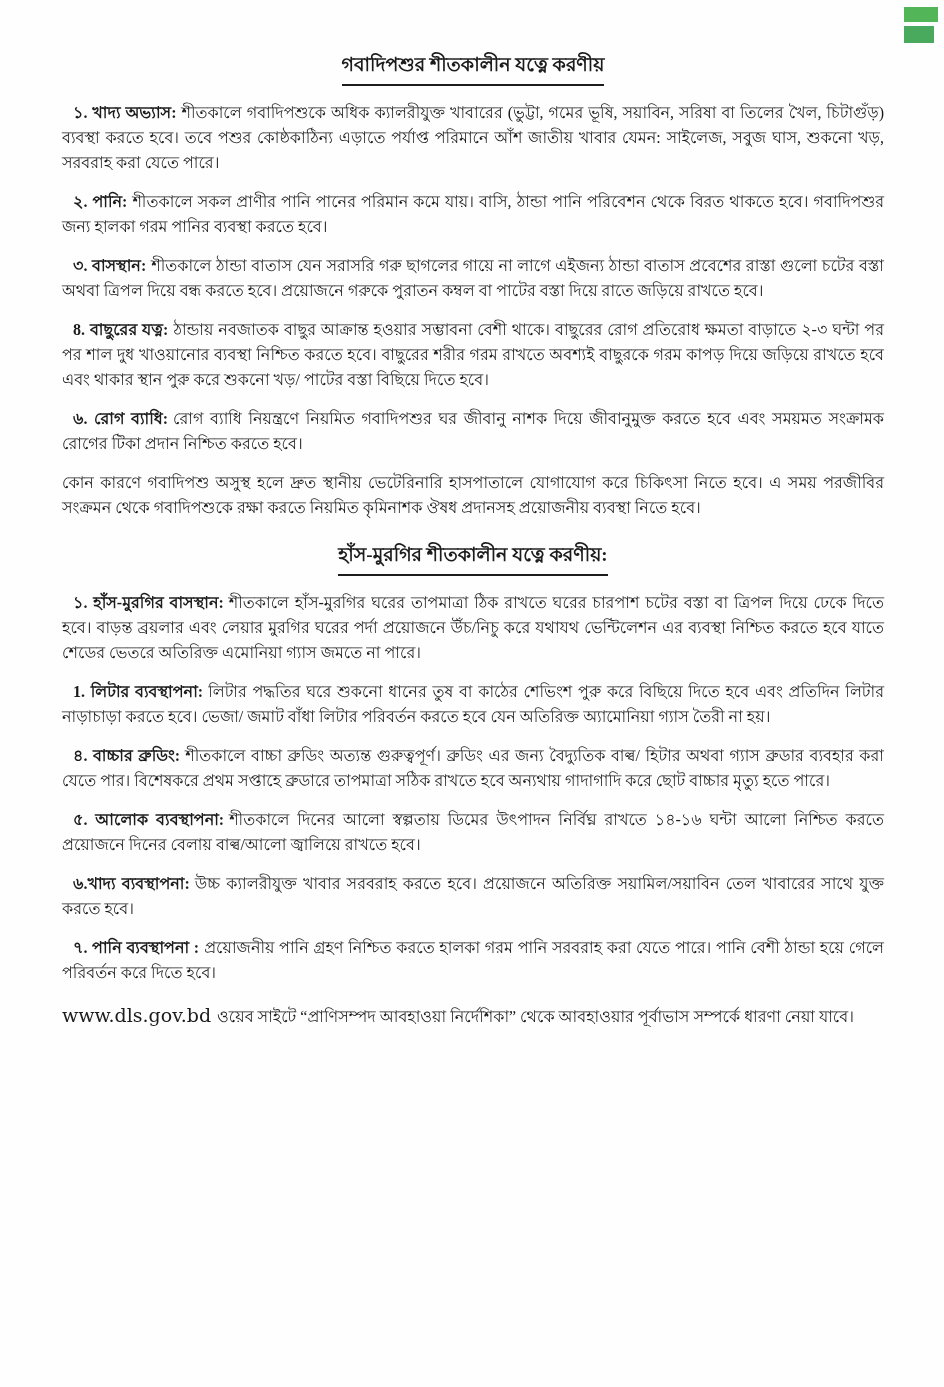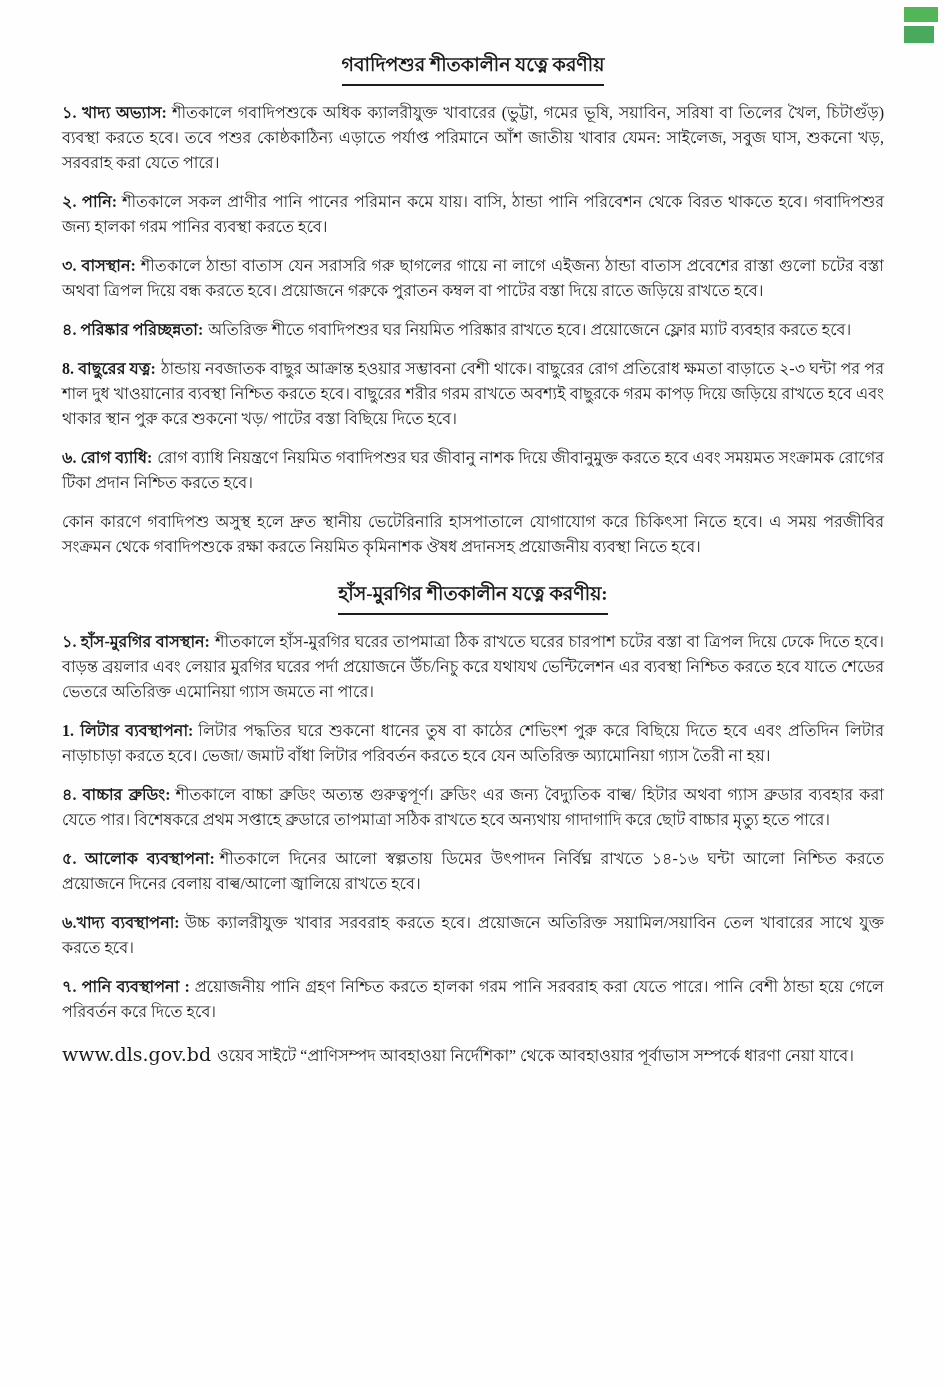--- a/index.html
+++ b/index.html
@@ -30,21 +30,21 @@
     padding-bottom: 2px;
   }
   .sec2 .section-title-wrap { margin-top: 20px; }
 
   p.item, p.closing {
     margin: 0 0 14px 0;
     font-size: 16px;
     line-height: 25px;
     text-align: justify;
   }
-  p.item b { margin-right: 5px; }
+  p.item b { margin-right: 5px; margin-left: 11px; }
 
   .footer-line {
     margin-top: 18px;
     font-size: 16px;
     line-height: 25px;
   }
   .weblink {
     font-family: "DejaVu Serif", "Liberation Serif", serif;
     font-size: 19px;
     color: #1c1c1c;
@@ -96,23 +96,20 @@
     <p class="item">
       <b>১. খাদ্য অভ্যাস:</b><span>শীতকালে গবাদিপশুকে অধিক ক্যালরীযুক্ত খাবারের (ভুট্টা, গমের ভূষি, সয়াবিন, সরিষা বা তিলের খৈল, চিটাগুঁড়) ব্যবস্থা করতে হবে। তবে পশুর কোষ্ঠকাঠিন্য এড়াতে পর্যাপ্ত পরিমানে আঁশ জাতীয় খাবার যেমন: সাইলেজ, সবুজ ঘাস, শুকনো খড়, সরবরাহ করা যেতে পারে।</span>
     </p>
     <p class="item">
       <b>২. পানি:</b><span>শীতকালে সকল প্রাণীর পানি পানের পরিমান কমে যায়। বাসি, ঠান্ডা পানি পরিবেশন থেকে বিরত থাকতে হবে। গবাদিপশুর জন্য  হালকা গরম পানির ব্যবস্থা করতে হবে।</span>
     </p>
     <p class="item">
       <b>৩. বাসস্থান:</b><span>শীতকালে ঠান্ডা বাতাস যেন সরাসরি গরু ছাগলের গায়ে না লাগে এইজন্য ঠান্ডা বাতাস প্রবেশের রাস্তা গুলো চটের বস্তা অথবা ত্রিপল দিয়ে বন্ধ করতে হবে। প্রয়োজনে গরুকে পুরাতন কম্বল বা পাটের বস্তা দিয়ে রাতে জড়িয়ে রাখতে হবে।</span>
     </p>
     <p class="item">
-      <b>৪. পরিষ্কার পরিচ্ছন্নতা:</b><span>অতিরিক্ত শীতে গবাদিপশুর ঘর নিয়মিত পরিষ্কার রাখতে হবে। প্রয়োজেনে ফ্লোর ম্যাট ব্যবহার করতে হবে।</span>
-    </p>
-    <p class="item">
       <b>8. বাছুরের যত্ন:</b><span>ঠান্ডায় নবজাতক বাছুর আক্রান্ত হওয়ার সম্ভাবনা বেশী থাকে। বাছুরের রোগ প্রতিরোধ ক্ষমতা বাড়াতে  ২-৩ ঘন্টা পর পর শাল দুধ খাওয়ানোর ব্যবস্থা নিশ্চিত করতে হবে। বাছুরের শরীর গরম রাখতে অবশ্যই বাছুরকে গরম কাপড় দিয়ে জড়িয়ে রাখতে হবে এবং থাকার স্থান পুরু করে শুকনো খড়/ পাটের বস্তা বিছিয়ে দিতে হবে।</span>
     </p>
     <p class="item">
       <b>৬. রোগ ব্যাধি:</b><span>রোগ ব্যাধি নিয়ন্ত্রণে নিয়মিত গবাদিপশুর ঘর জীবানু নাশক দিয়ে জীবানুমুক্ত করতে হবে এবং সময়মত সংক্রামক রোগের টিকা প্রদান নিশ্চিত করতে হবে।</span>
     </p>
     <p class="closing">কোন কারণে গবাদিপশু অসুস্থ হলে দ্রুত স্থানীয় ভেটেরিনারি হাসপাতালে যোগাযোগ করে চিকিৎসা নিতে হবে।  এ সময় পরজীবির সংক্রমন থেকে গবাদিপশুকে রক্ষা করতে নিয়মিত কৃমিনাশক ঔষধ প্রদানসহ প্রয়োজনীয় ব্যবস্থা নিতে হবে।</p>
   </div>
 
   <div class="sec2">
     <div class="section-title-wrap">

